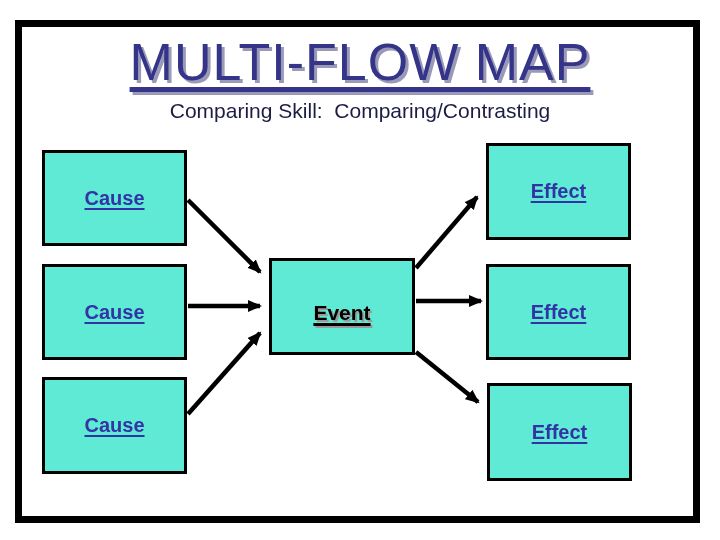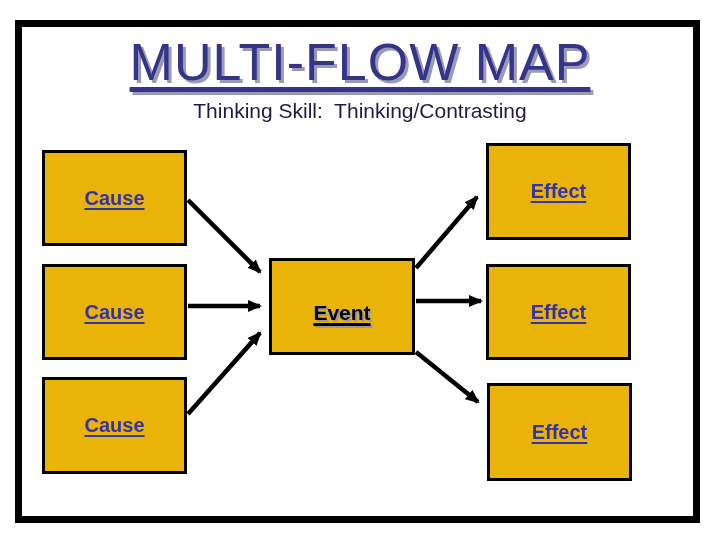--- a/index.html
+++ b/index.html
@@ -44,21 +44,21 @@
     text-align: center;
     font-size: 21px;
     font-weight: 400;
     color: #1c1c45;
     white-space: pre;
   }
 
   .box {
     position: absolute;
     border: 3px solid #000000;
-    background: #eab308;
+    background: #5eead4;
     display: flex;
     align-items: center;
     justify-content: center;
   }
 
   .box .label {
     font-weight: bold;
     font-size: 20px;
     color: #3333a6;
     text-decoration: underline;
@@ -90,21 +90,21 @@
   }
   .arrows line { stroke: #000000; stroke-width: 4.5; }
 </style>
 </head>
 <body>
 
 <div class="slide">
   <div class="frame"></div>
 
   <div class="title">MULTI-FLOW MAP</div>
-  <div class="subtitle">Thinking Skill:  Thinking/Contrasting</div>
+  <div class="subtitle">Comparing Skill:  Comparing/Contrasting</div>
 
   <div class="box cause-1">
     <span class="label">Cause</span>
   </div>
   <div class="box cause-2">
     <span class="label">Cause</span>
   </div>
   <div class="box cause-3">
     <span class="label">Cause</span>
   </div>

